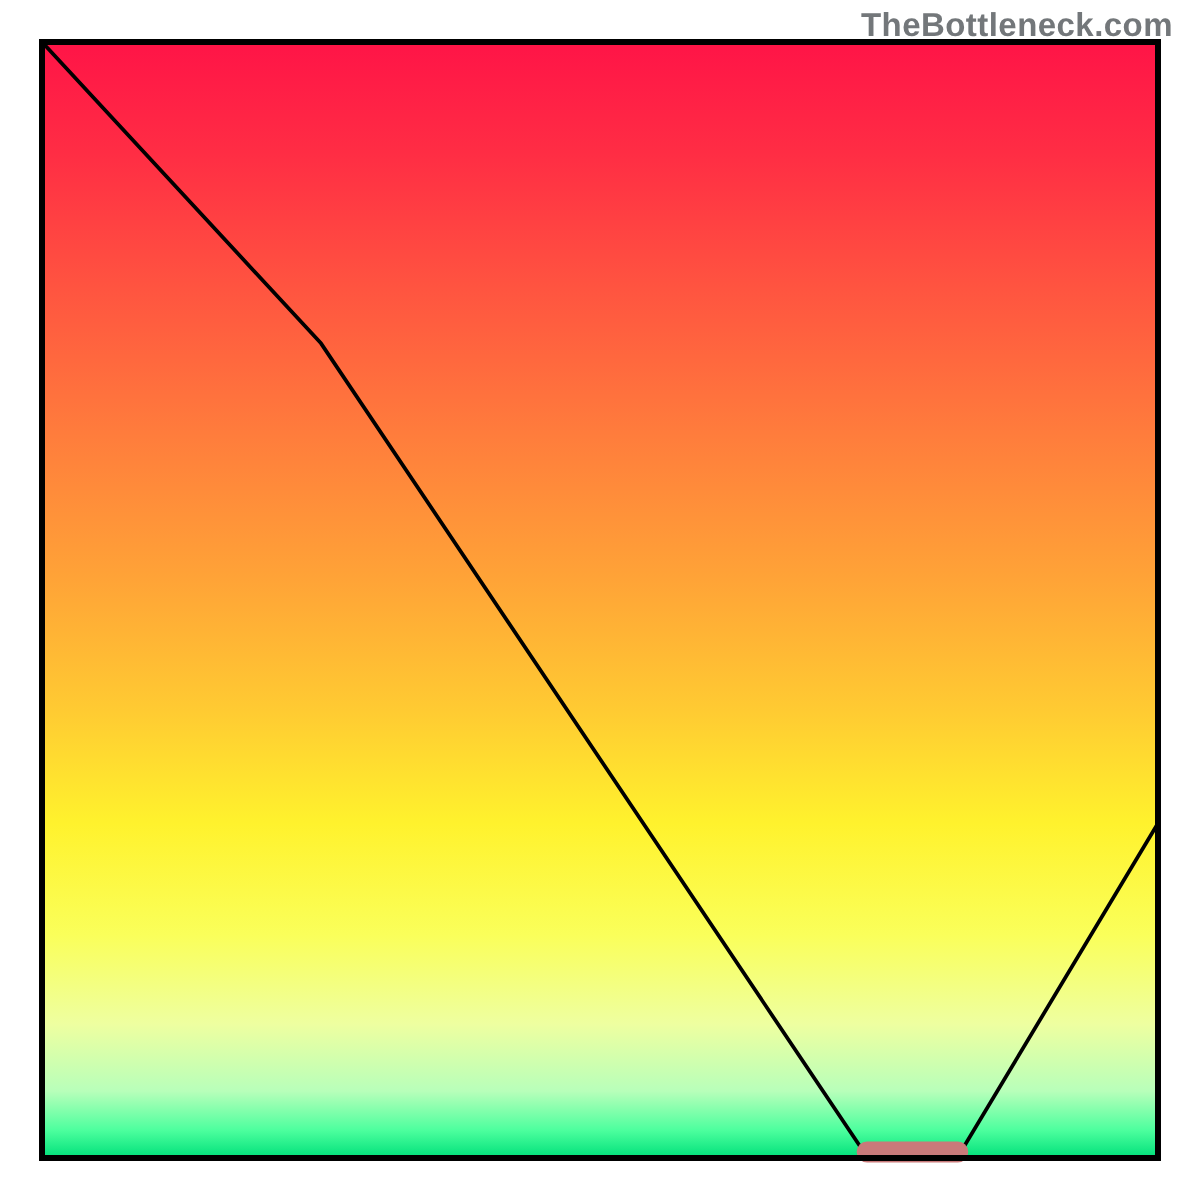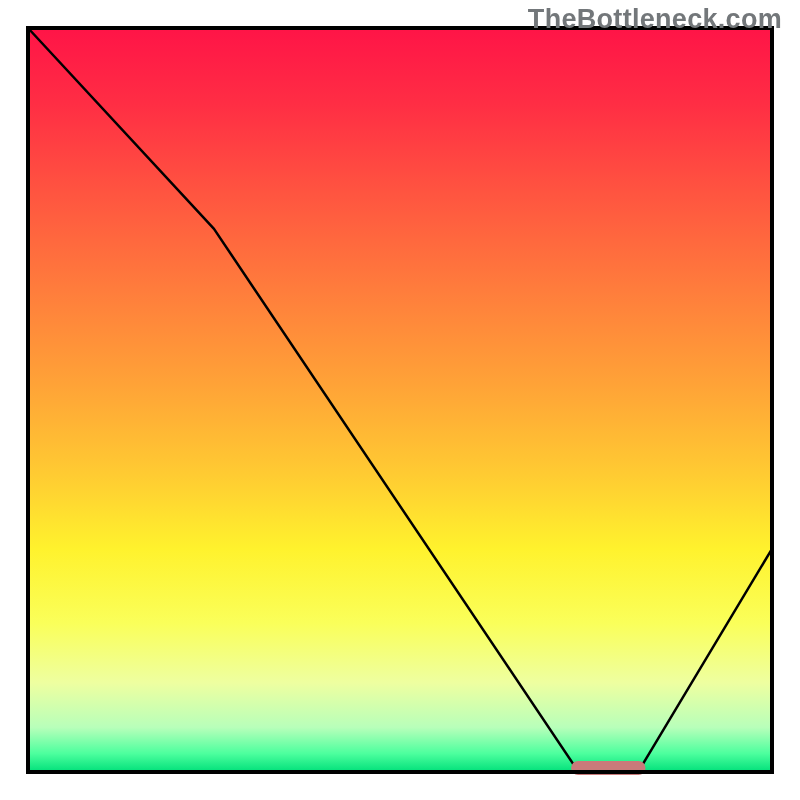--- a/index.html
+++ b/index.html
@@ -13,21 +13,21 @@
   }
   .canvas {
     position: relative;
     width: 800px;
     height: 800px;
   }
   .branding {
     position: absolute;
     top: 4px;
     right: 18px;
-    font-size: 27px;
+    font-size: 22px;
     font-weight: bold;
     color: #73777a;
     letter-spacing: 0.3px;
     user-select: none;
   }
   svg {
     display: block;
   }
 </style>
 </head>

